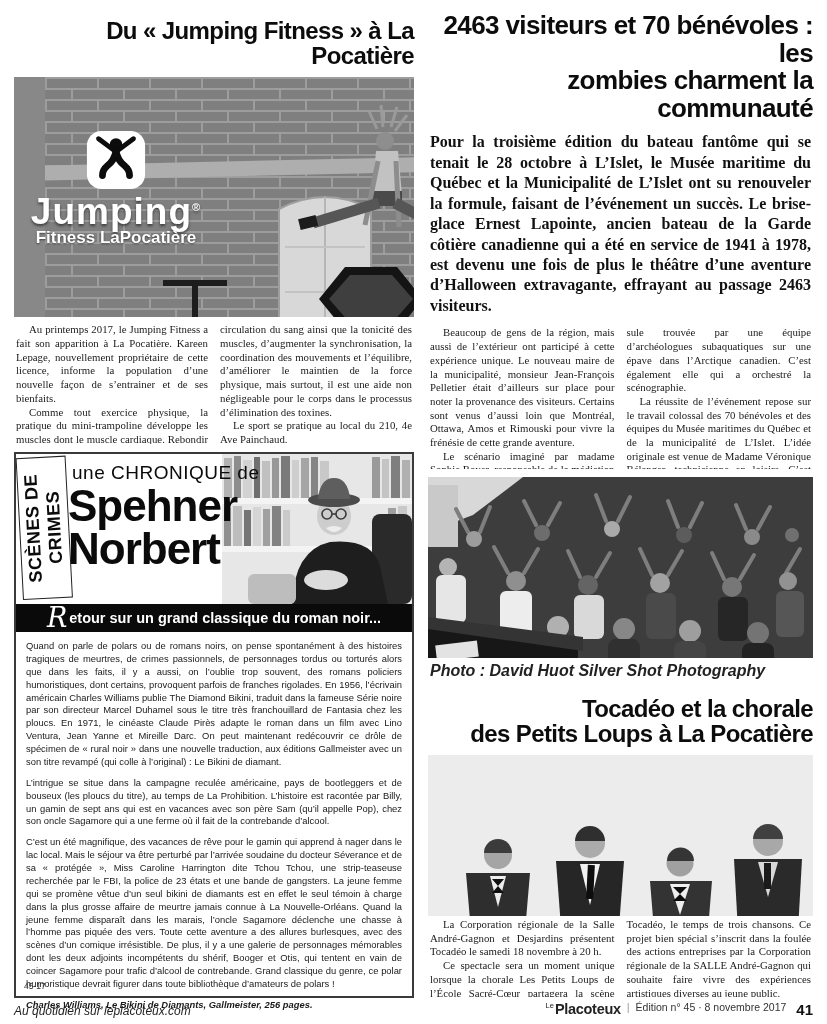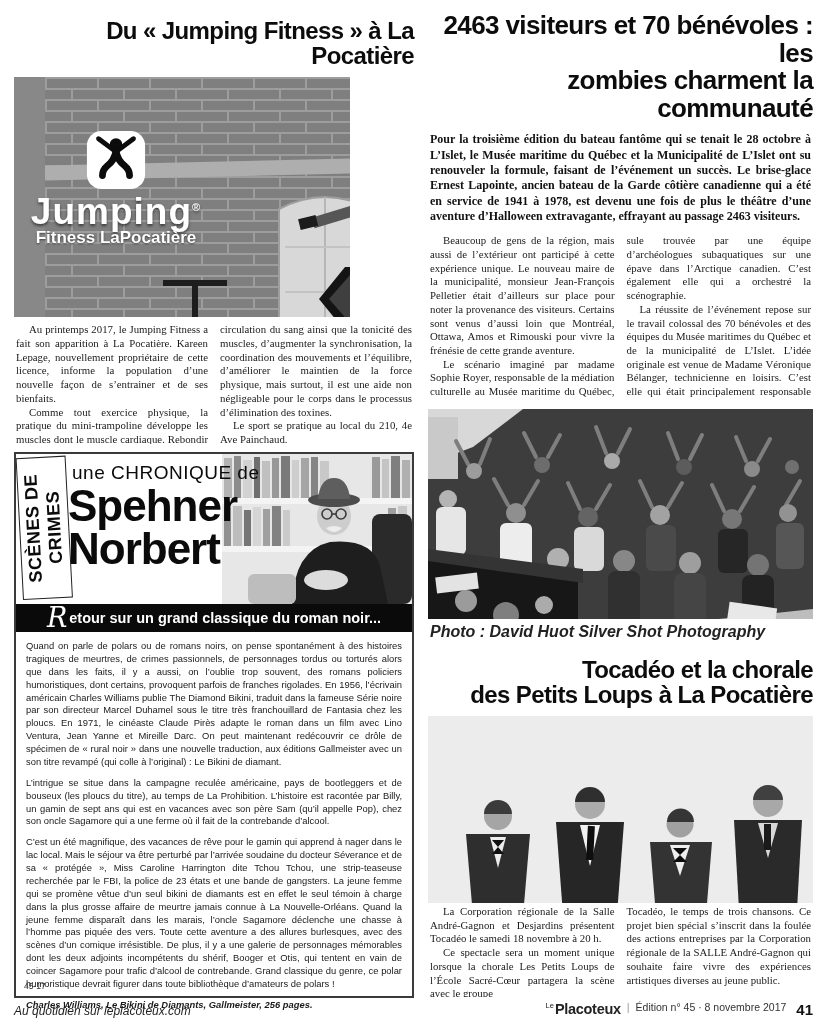--- a/index.html
+++ b/index.html
@@ -17,39 +17,39 @@
     font-family:"Liberation Sans", sans-serif; font-weight:700;
     color:#0c0c0c; text-align:right; letter-spacing:-0.6px; line-height:1.06;
   }
   .hl-left { font-size:24px; margin:8px 0 8px 0; }
   .hl-right { font-size:26px; margin:2px 0 8px 0; }
   .hl-toca { font-size:24px; margin:10px 0 8px 0; }
 
   .photo { position:relative; overflow:hidden; background:#888; }
   .photo svg { display:block; }
 
-  .jumping-photo { width:336px; height:267px;padding-left:31px; }
+  .jumping-photo { width:400px; height:267px;padding-left:31px; }
   .jump-logo { position:absolute; left:10px; top:52px; width:184px; text-align:center;
                font-family:"Liberation Sans", sans-serif; color:#fff; }
   .jump-badge { width:62px; height:62px; margin:0 auto 2px auto; }
   .jump-word { font-size:37px; font-weight:700; letter-spacing:1px; line-height:1;
                text-shadow:0 2px 3px rgba(0,0,0,.55); }
   .jump-word .reg { font-size:11px; vertical-align:super; }
   .jump-sub { font-size:17px; font-weight:700; margin-top:-2px;
               text-shadow:0 1px 2px rgba(0,0,0,.55); }
 
   .body-cols { display:flex; gap:12px; text-align:justify; }
   .body-cols .bcol { flex:1; }
   .body-cols p { font-size:10.8px; line-height:1.27; color:#1a1a1a; }
   .body-cols p.indent { text-indent:13px; }
   .cols-jumping { margin:6px 2px 4px 2px; height:134px; overflow:hidden; }
   .cols-zombie  { margin:2px 2px 6px 2px; height:188px; overflow:hidden; }
   .cols-toca    { margin:2px 2px 0 2px; height:104px; overflow:hidden; }
 
-  .lead { font-size:12px; font-weight:700; line-height:1.28; text-align:justify;
+  .lead { font-size:16px; font-weight:700; line-height:1.28; text-align:justify;
           color:#111; margin:2px 2px 8px 2px; }
 
   
   .chronique { position:relative; border:2px solid #3a3a3a; margin-top:4px;
                background:#fff; height:546px; }
   .chron-head { position:relative; height:150px; overflow:hidden; background:#fff; }
   .chron-vertical {
      position:absolute; left:7px; top:146px; width:142px;
      transform:rotate(-93deg); transform-origin:0 0;
      font-family:"Liberation Sans", sans-serif; font-weight:700; font-size:18px;

